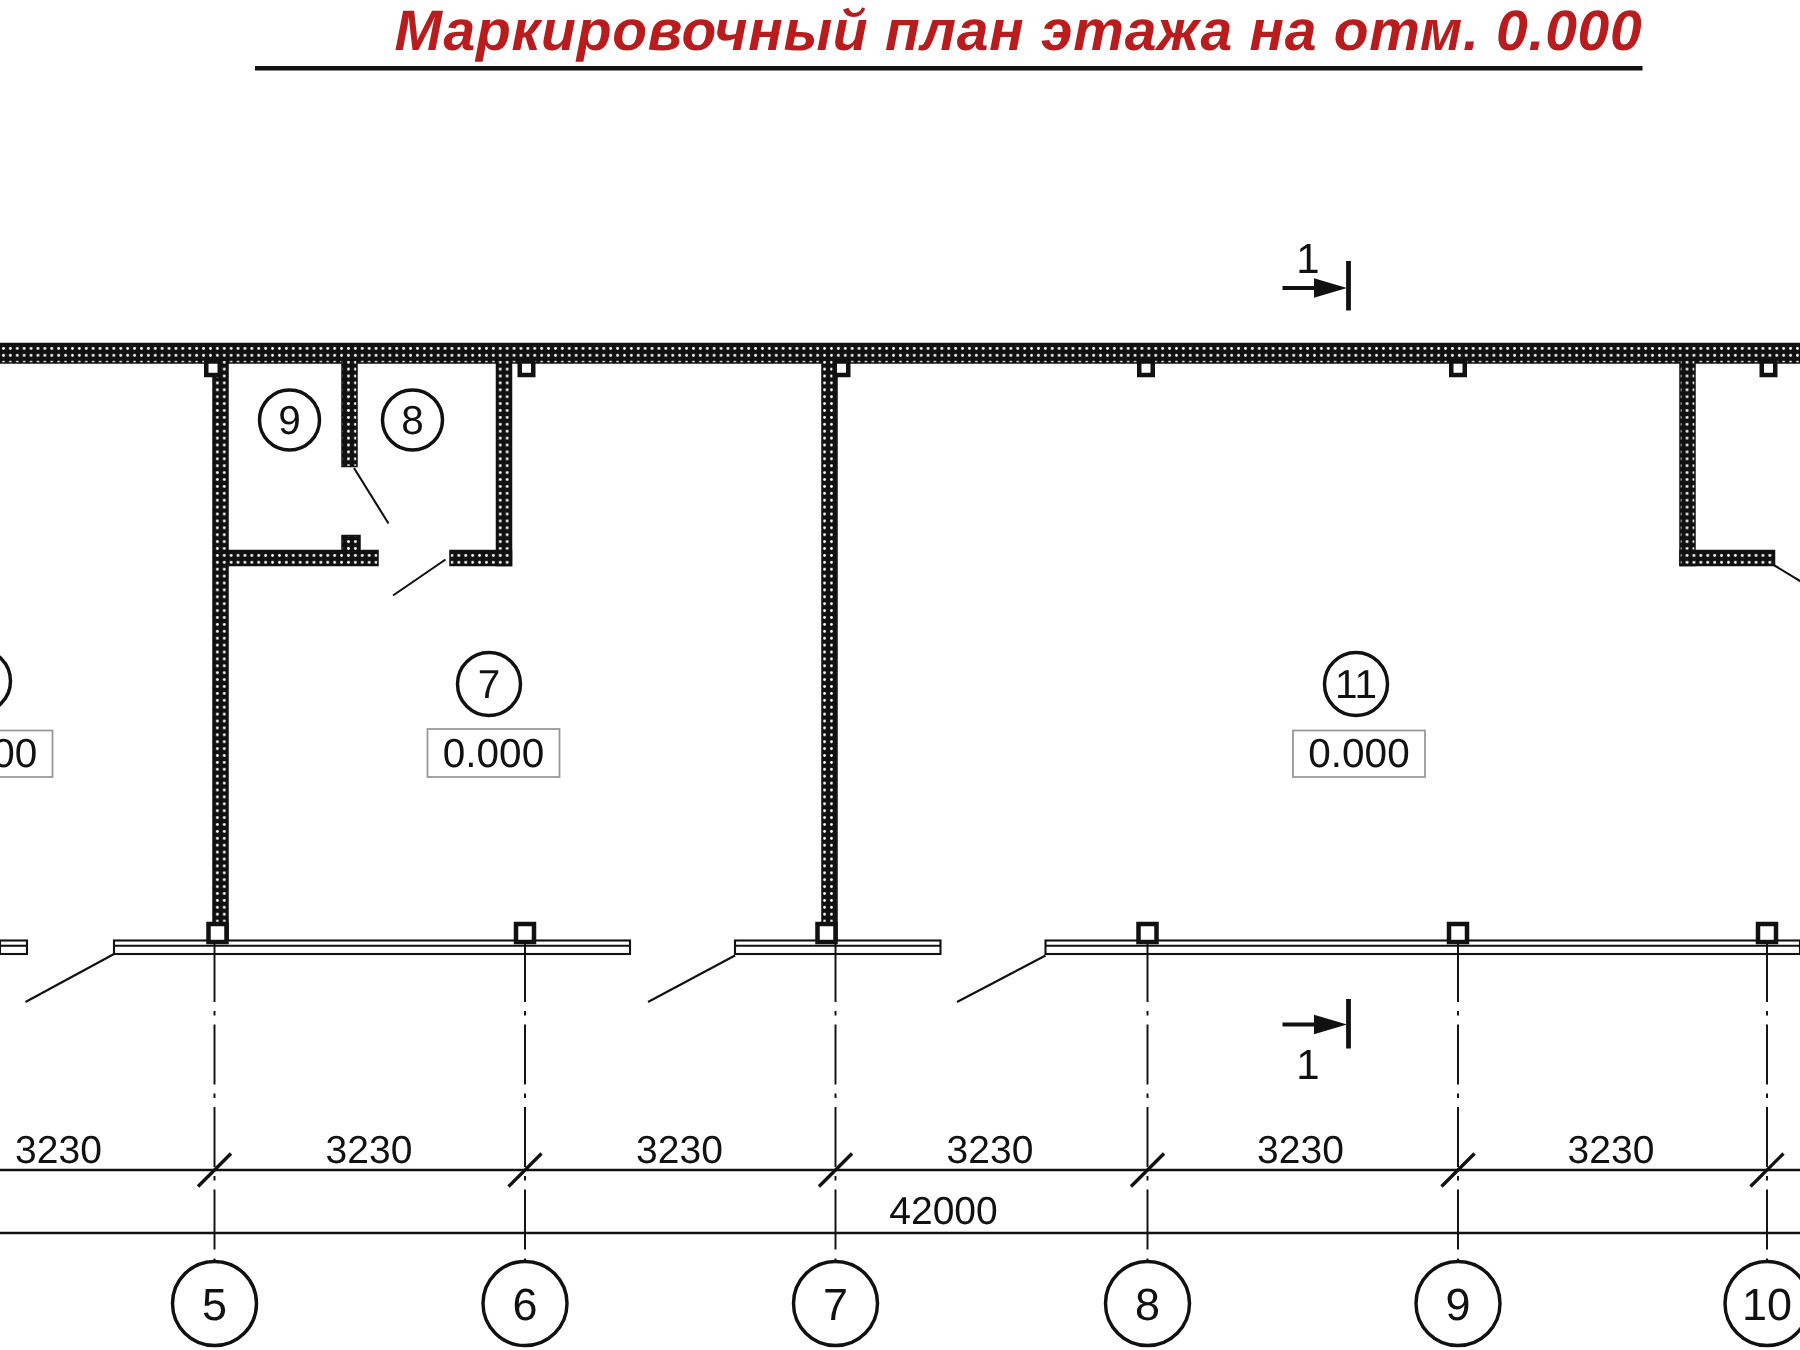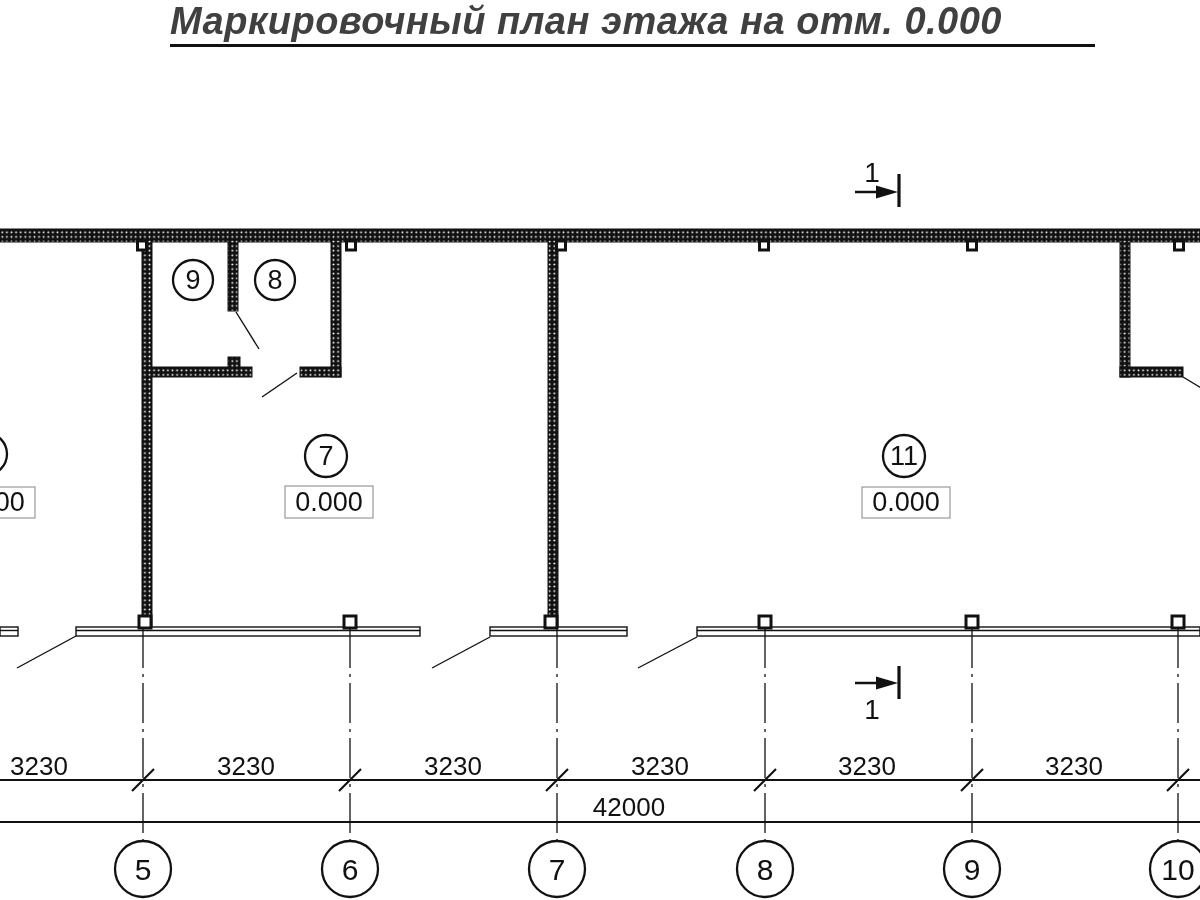--- a/index.html
+++ b/index.html
@@ -2,22 +2,22 @@
 <html><head>
 <meta charset="utf-8">
 <style>
   html,body{margin:0;padding:0;background:#ffffff;}
   #stage{
     position:relative;width:1200px;height:900px;background:#ffffff;
     overflow:hidden;font-family:"Liberation Sans",sans-serif;color:#111;
   }
   #plan-title{
     position:absolute;left:170px;top:0px;width:925px;
-    text-align:left;font-style:italic;font-weight:700;font-size:38px;
-    line-height:42px;letter-spacing:0.5px;color:#404040;
+    text-align:right;font-style:italic;font-weight:700;font-size:38px;
+    line-height:42px;letter-spacing:0.5px;color:#b91c1c;
     border-bottom:3px solid #111;padding-bottom:2px;
   }
   #plan-svg{position:absolute;left:0;top:0;}
   text{font-family:"Liberation Sans",sans-serif;fill:#111;}
   .dim-text{font-size:26px;}
   .axis-text{font-size:30px;}
   .room-text{font-size:27px;}
   .elev-text{font-size:27px;}
   .sect-text{font-size:28px;font-weight:400;}
   .thin{stroke:#111;stroke-width:1.4;fill:none;}

